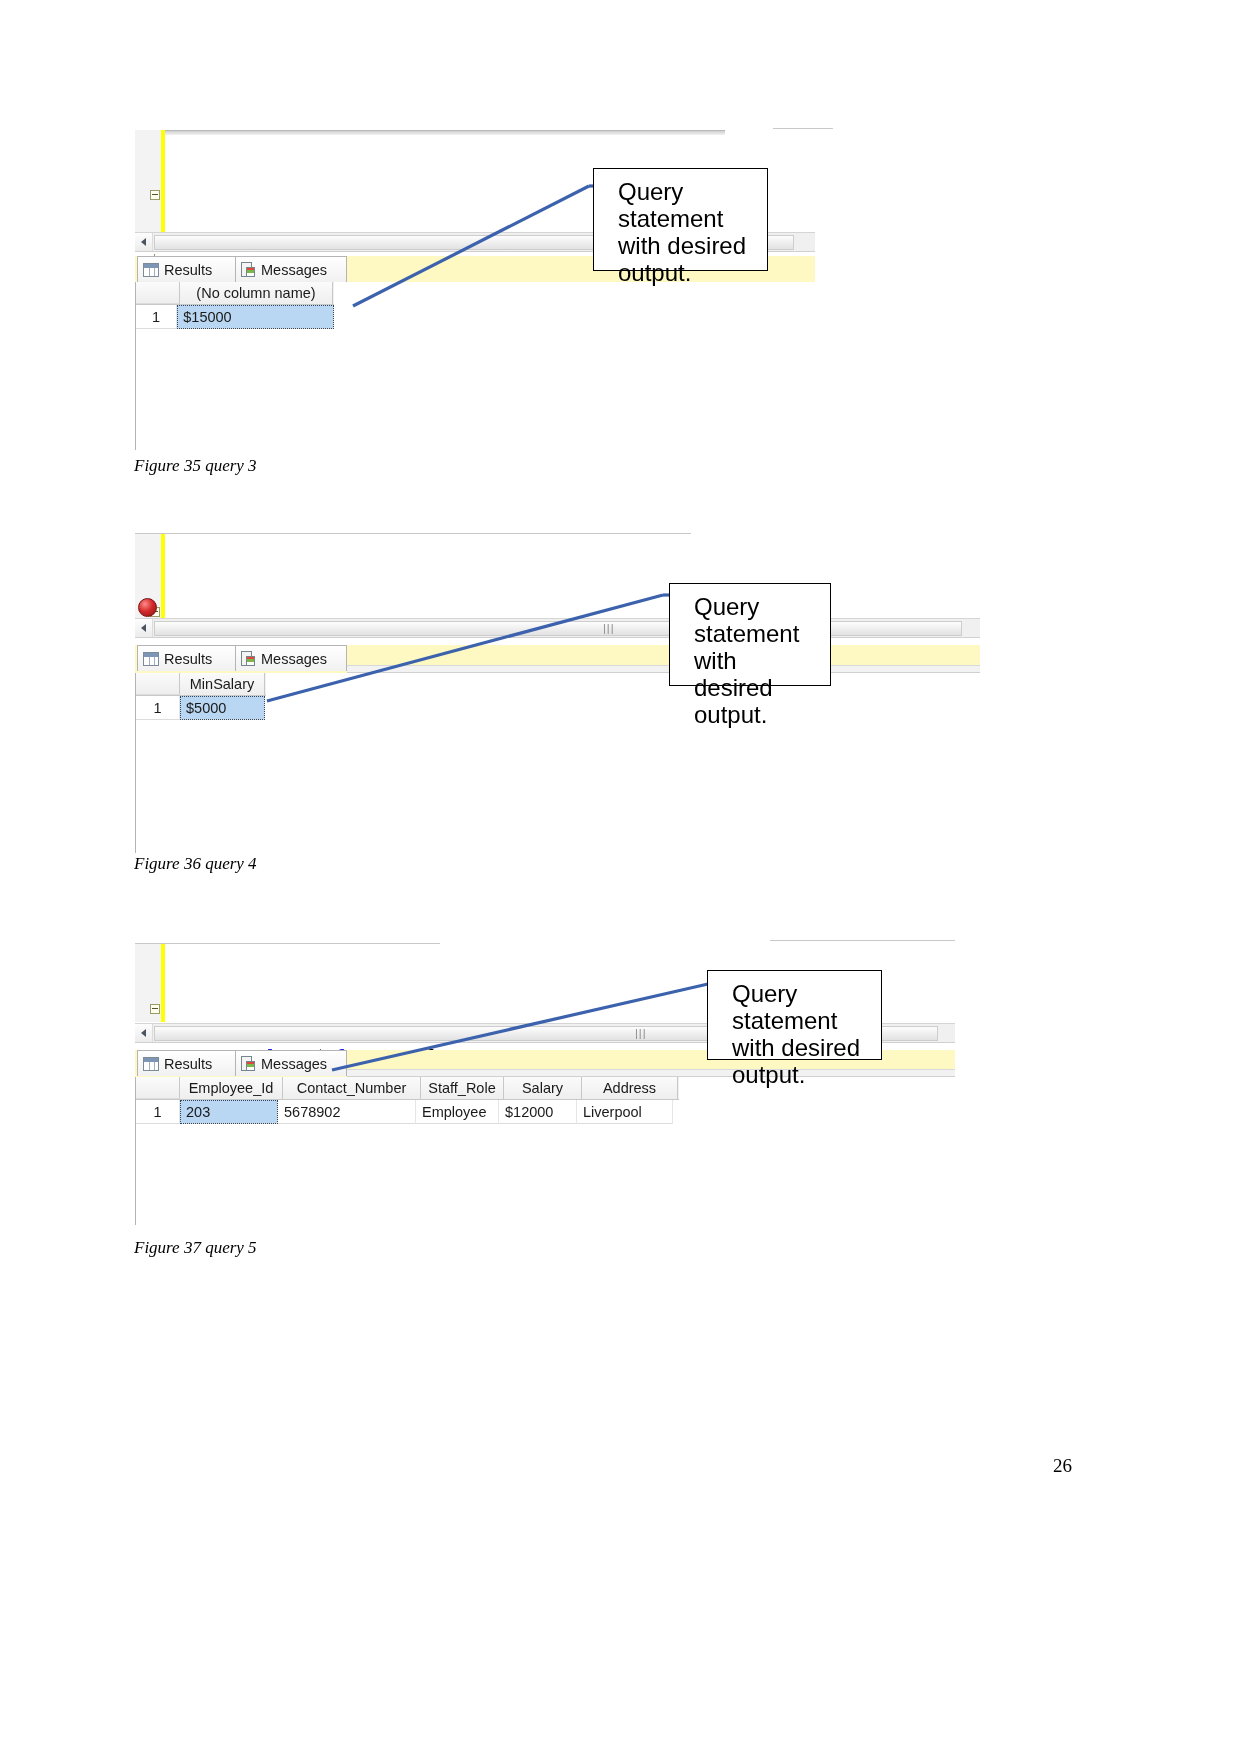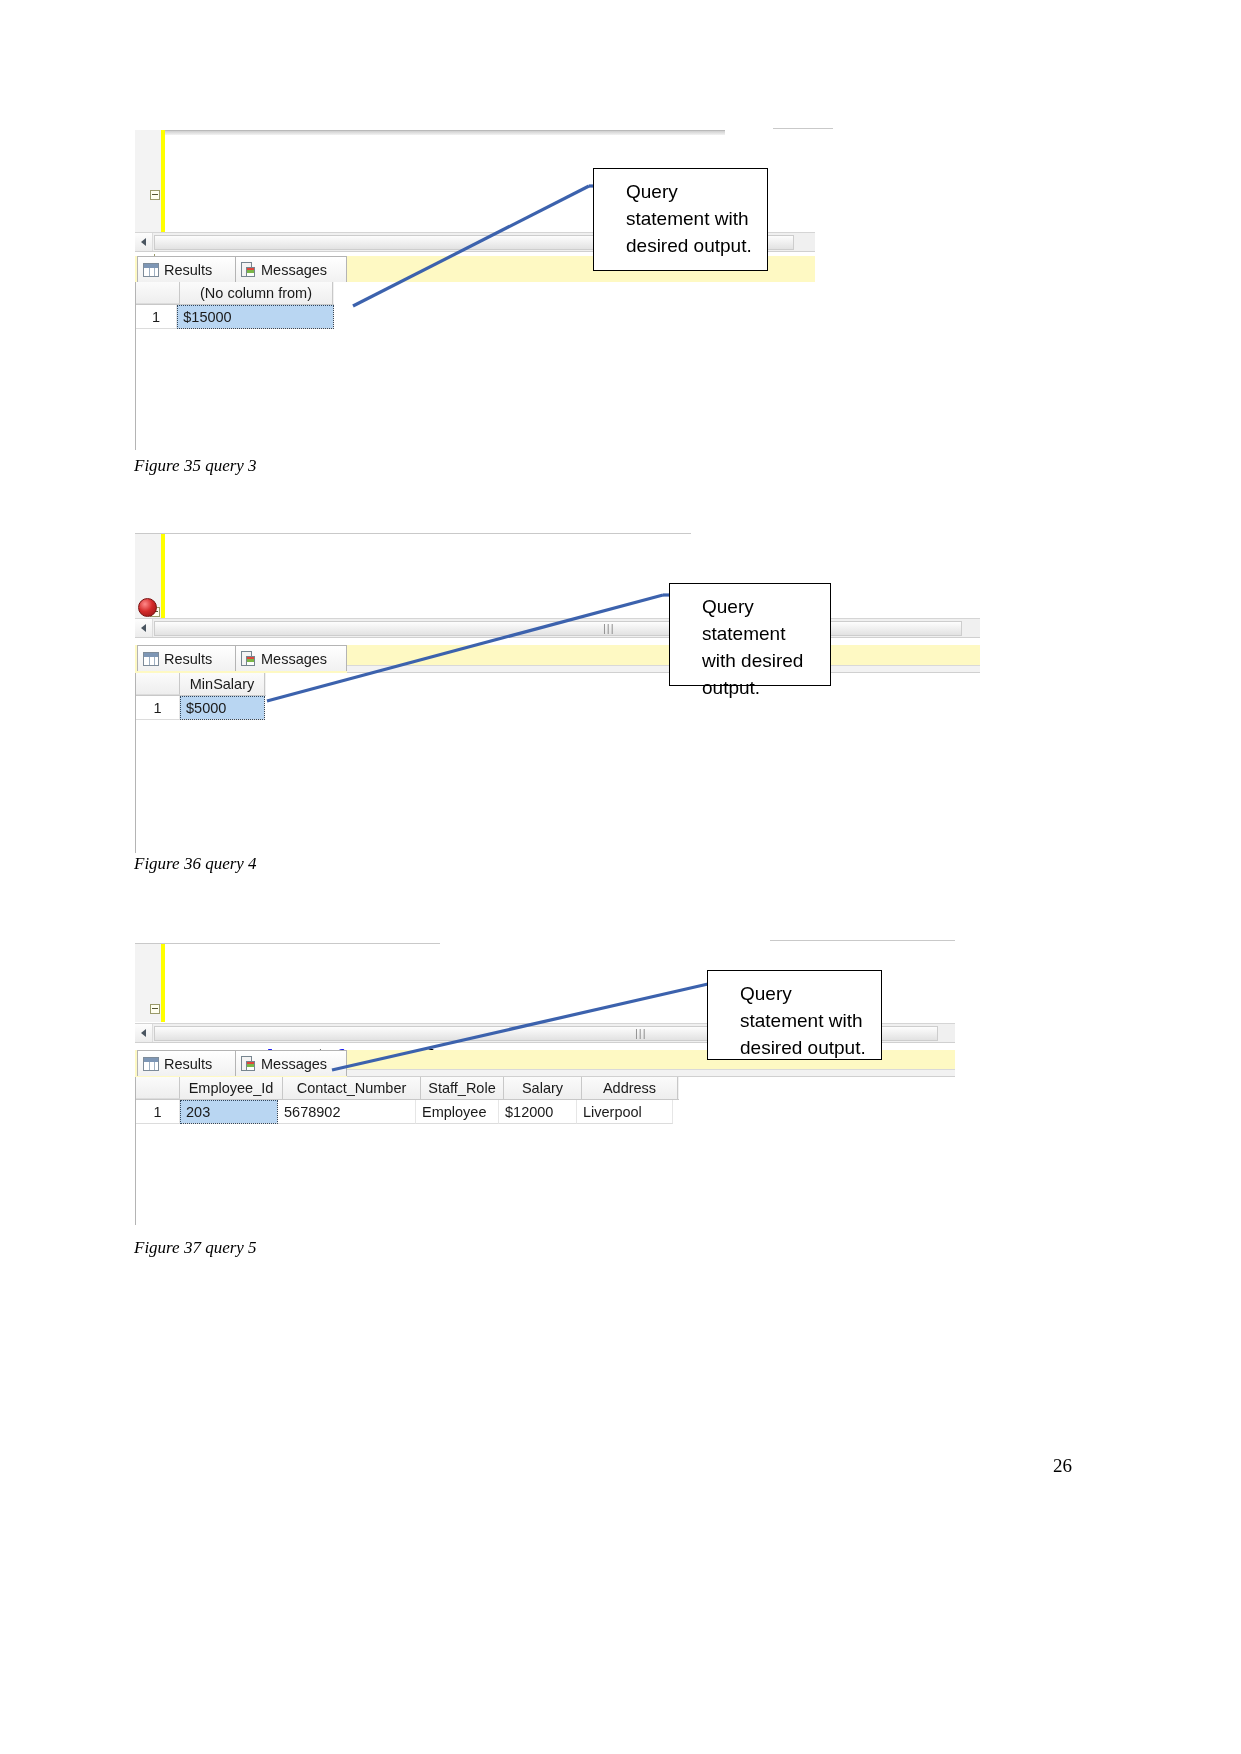--- a/index.html
+++ b/index.html
@@ -307,24 +307,24 @@
     width: 1px;
     background: #b4b4b4;
   }
 
   
   .callout {
     position: absolute;
     background: #ffffff;
     border: 1px solid #000000;
     box-sizing: border-box;
-    font-size: 19px;
+    font-size: 24px;
     line-height: 27px;
     color: #000000;
-    padding: 9px 10px 9px 32px;
+    padding: 9px 10px 9px 24px;
     font-family: "Liberation Sans", sans-serif;
     white-space: pre-line;
     z-index: 20;
   }
   .leader {
     position: absolute;
     z-index: 15;
   }
   .leader line { stroke: #3c62ad; stroke-width: 3.2; }
   .leader .tick { stroke: #3c62ad; stroke-width: 3.2; }
@@ -400,21 +400,21 @@
     <div class="tab" style="left:100px; width:112px;">
       <span class="tab-icon-msg"></span>
       <span class="tab-label">Messages</span>
     </div>
   </div>
 
   <div class="grid" style="left:0; top:152px; width:680px; height:168px; border-top:none;">
     <div class="grid-leftbar"></div>
     <div class="grid-rowline grid-header" style="width:198px; margin-left:1px;">
       <div class="grid-cell grid-rownum" style="width:44px;"></div>
-      <div class="grid-cell" style="width:153px;">(No column from)</div>
+      <div class="grid-cell" style="width:153px;">(No column name)</div>
     </div>
     <div class="grid-rowline grid-body-row" style="width:198px; margin-left:1px;">
       <div class="grid-cell grid-rownum" style="width:44px;">1</div>
       <div class="grid-cell cell-selected" style="width:167px;">$15000</div>
     </div>
   </div>
 
   <svg class="leader" style="left:216px; top:38px; width:250px; height:140px;" viewBox="0 0 250 140">
     <line x1="2" y1="138" x2="238" y2="18"></line>
     <line class="tick" x1="238" y1="18" x2="250" y2="18"></line>

